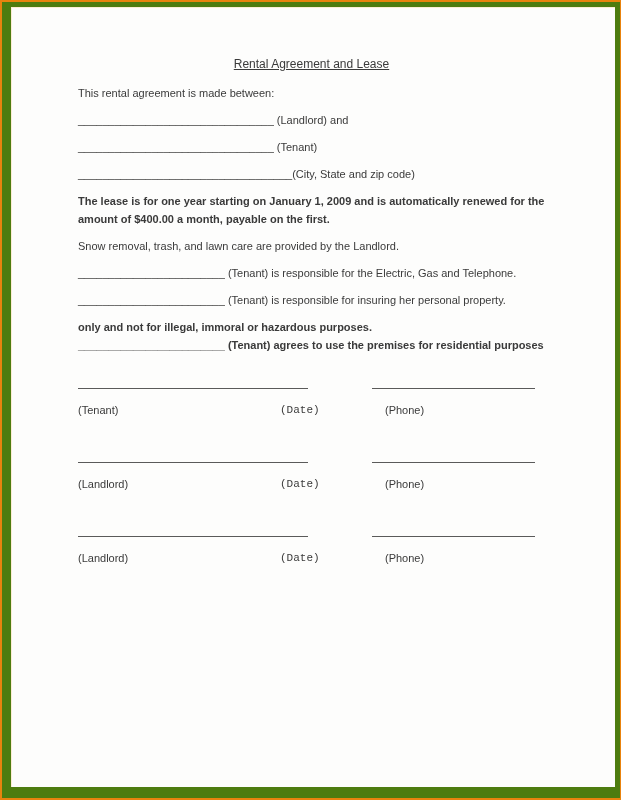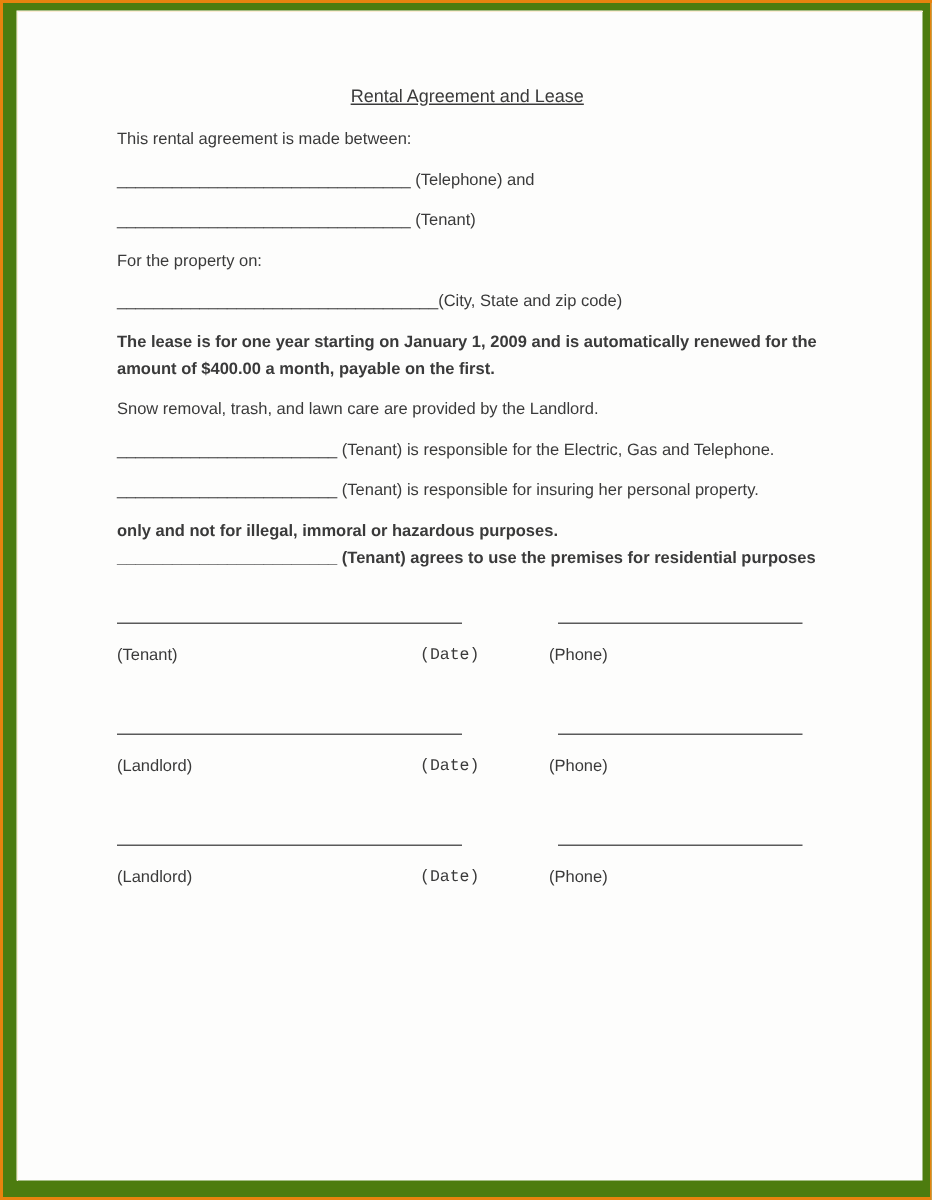--- a/index.html
+++ b/index.html
@@ -57,37 +57,36 @@
     border-bottom: 1px solid #5a5a5a;
   }
   .sig-labels {
     position: relative;
     height: 18px;
     margin-top: 12px;
   }
   .sig-labels span { position: absolute; top: 0; white-space: nowrap; }
   .sig-party { left: 0; }
   .sig-date  { left: 202px; font-family: Liberation Mono, monospace; }
-  .sig-phone { left: 288px; }
+  .sig-phone { left: 307px; }
 </style>
 </head>
 <body>
 
 <div class="page">
   <div class="paper">
 
     <div class="title">Rental Agreement and Lease</div>
 
     <p class="line">This rental agreement is made between:</p>
 
-    <p class="line"><span class="blank">________________________________</span><span> (Telephone) and</span></p>
+    <p class="line"><span class="blank">________________________________</span><span> (Landlord) and</span></p>
 
     <p class="line"><span class="blank">________________________________</span><span> (Tenant)</span></p>
 
-    <p class="line">For the property on:</p>
 
 
     <p class="line"><span class="blank">___________________________________</span><span>(City, State and zip code)</span></p>
 
     <p class="para">
       <span class="subline" style="display:block">The lease is for one year starting on January 1, 2009 and is automatically renewed for the</span>
       <span class="subline" style="display:block">amount of $400.00 a month, payable on the first.</span>
     </p>
 
     <p class="line">Snow removal, trash, and lawn care are provided by the Landlord.</p>

